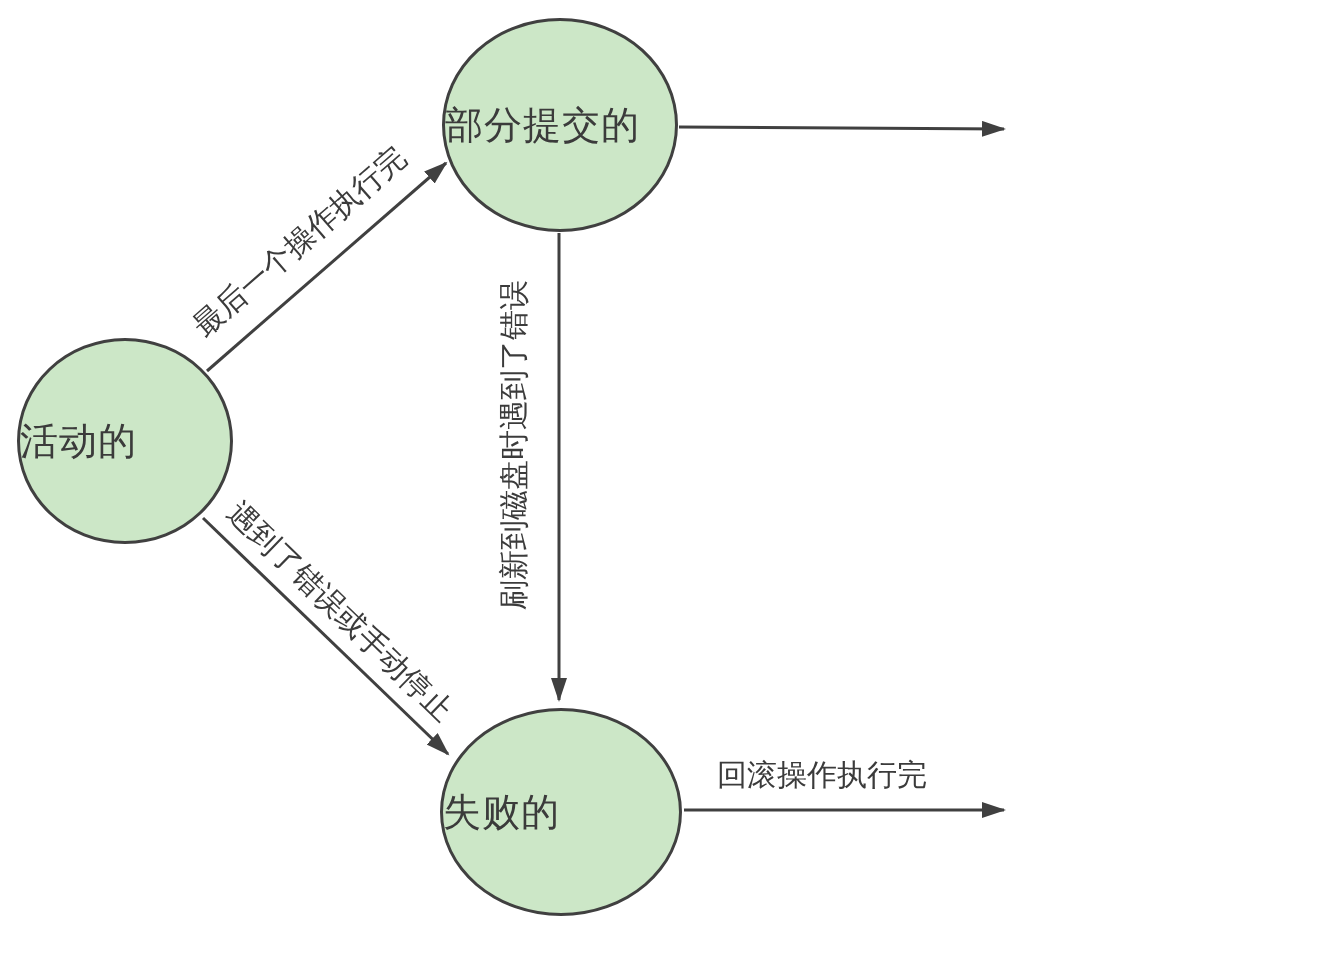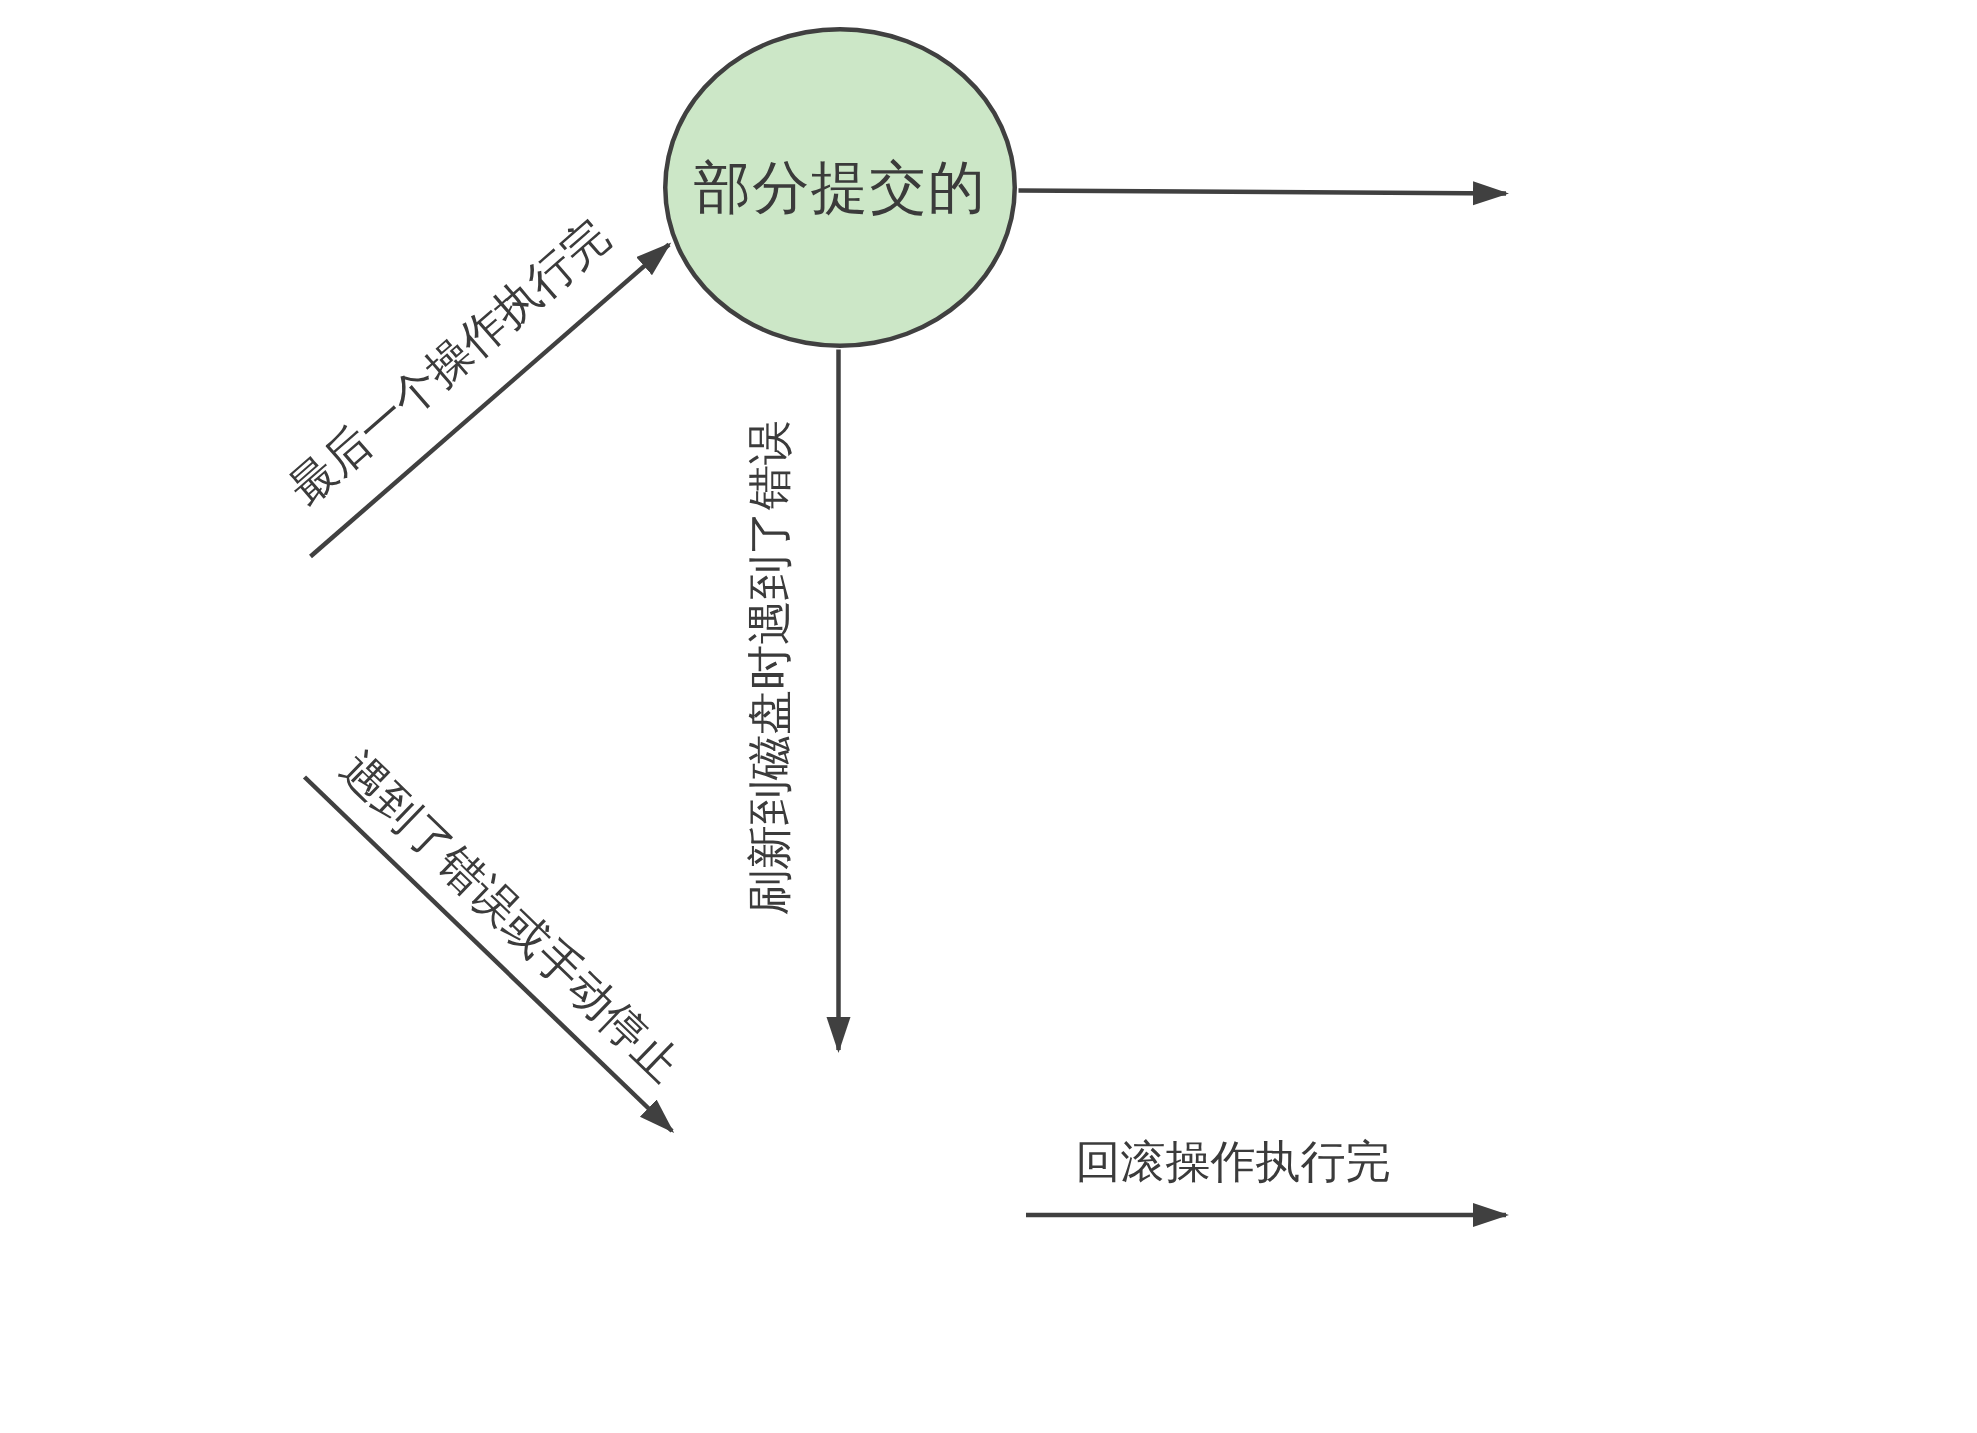--- a/index.html
+++ b/index.html
@@ -29,21 +29,21 @@
     stroke:var(--stroke);
     stroke-width:3;
   }
   .node{
     position:absolute;
     border:3px solid var(--stroke);
     border-radius:50%;
     background:var(--node-fill);
     display:flex;
     align-items:center;
-    justify-content:center;
+    justify-content:flex-start;
     box-sizing:border-box;
   }
   .node span{
     font-size:38px;
     color:var(--text);
     letter-spacing:1px;
     white-space:nowrap;
   }
   .edge-label{
     position:absolute;
@@ -64,26 +64,32 @@
         <path d="M0,0 L24,8 L0,16 Z" fill="#404040"></path>
       </marker>
     </defs>
     <line x1="207" y1="371" x2="446" y2="163" marker-end="url(#arrow)"></line>
     <line x1="679" y1="127" x2="1004" y2="129" marker-end="url(#arrow)"></line>
     <line x1="559" y1="233" x2="559" y2="700" marker-end="url(#arrow)"></line>
     <line x1="203" y1="518" x2="448" y2="754" marker-end="url(#arrow)"></line>
     <line x1="684" y1="810" x2="1004" y2="810" marker-end="url(#arrow)"></line>
   </svg>
 
+  <div class="node" style="left:17px;top:338px;width:216px;height:206px">
+    <span>活动的</span>
+  </div>
 
   <div class="node" style="left:442px;top:18px;width:236px;height:214px">
     <span>部分提交的</span>
   </div>
 
 
+  <div class="node" style="left:440px;top:708px;width:242px;height:208px">
+    <span>失败的</span>
+  </div>
 
 
   <div class="edge-label" style="left:300px;top:242px;transform:translate(-50%,-50%) rotate(-41deg)">最后一个操作执行完</div>
 
 
   <div class="edge-label" style="left:514px;top:445px;transform:translate(-50%,-50%) rotate(-90deg)">刷新到磁盘时遇到了错误</div>
 
   <div class="edge-label" style="left:340px;top:612px;transform:translate(-50%,-50%) rotate(44deg)">遇到了错误或手动停止</div>
 
   <div class="edge-label" style="left:822px;top:775px;transform:translate(-50%,-50%)">回滚操作执行完</div>

